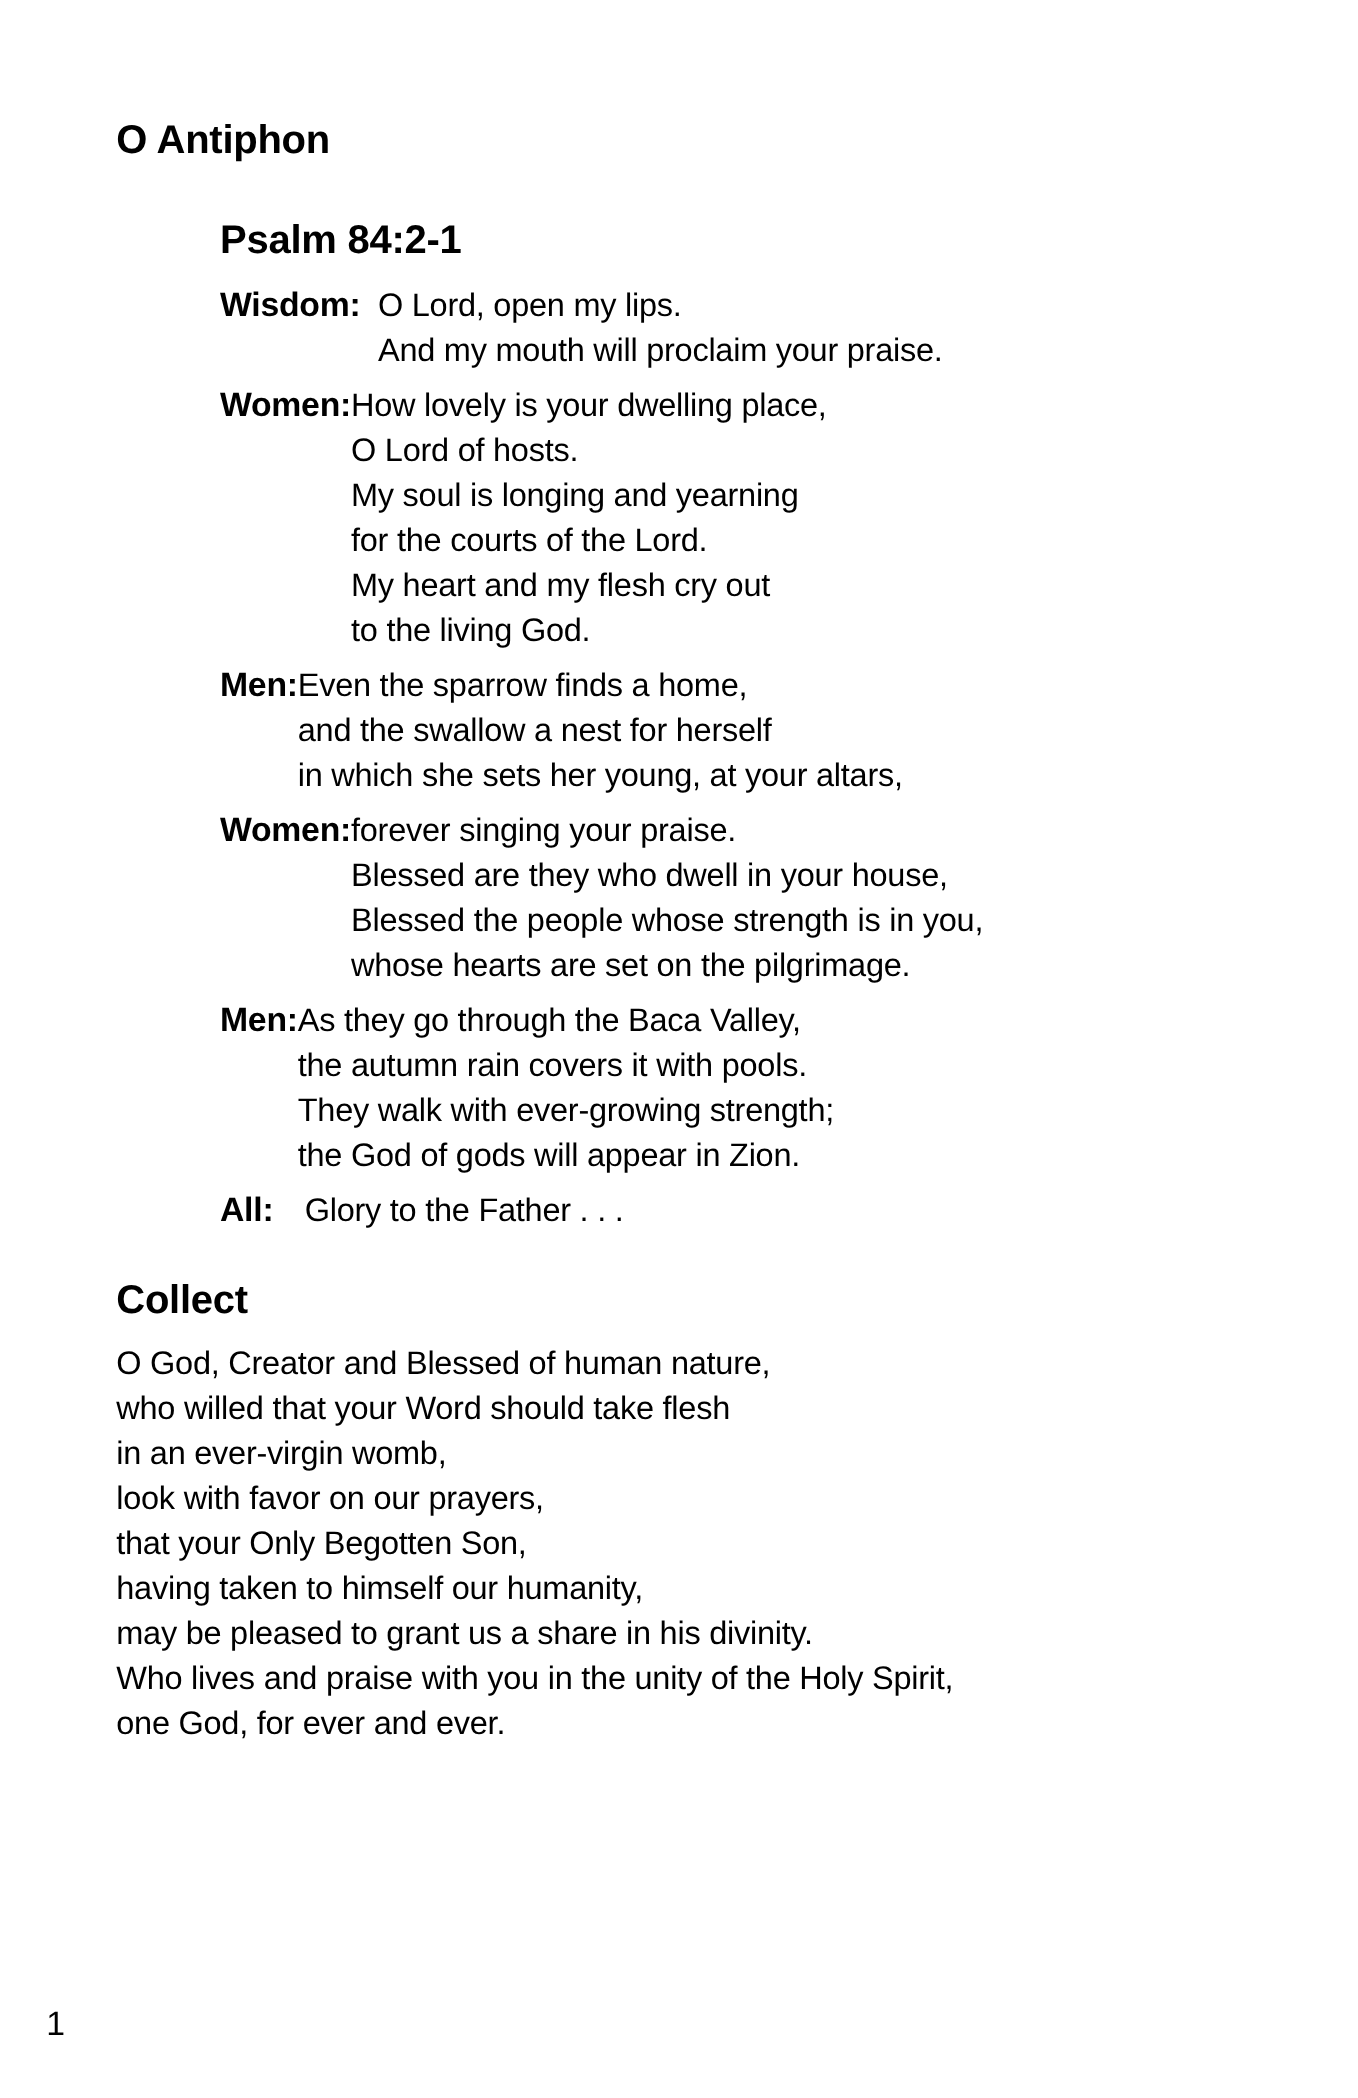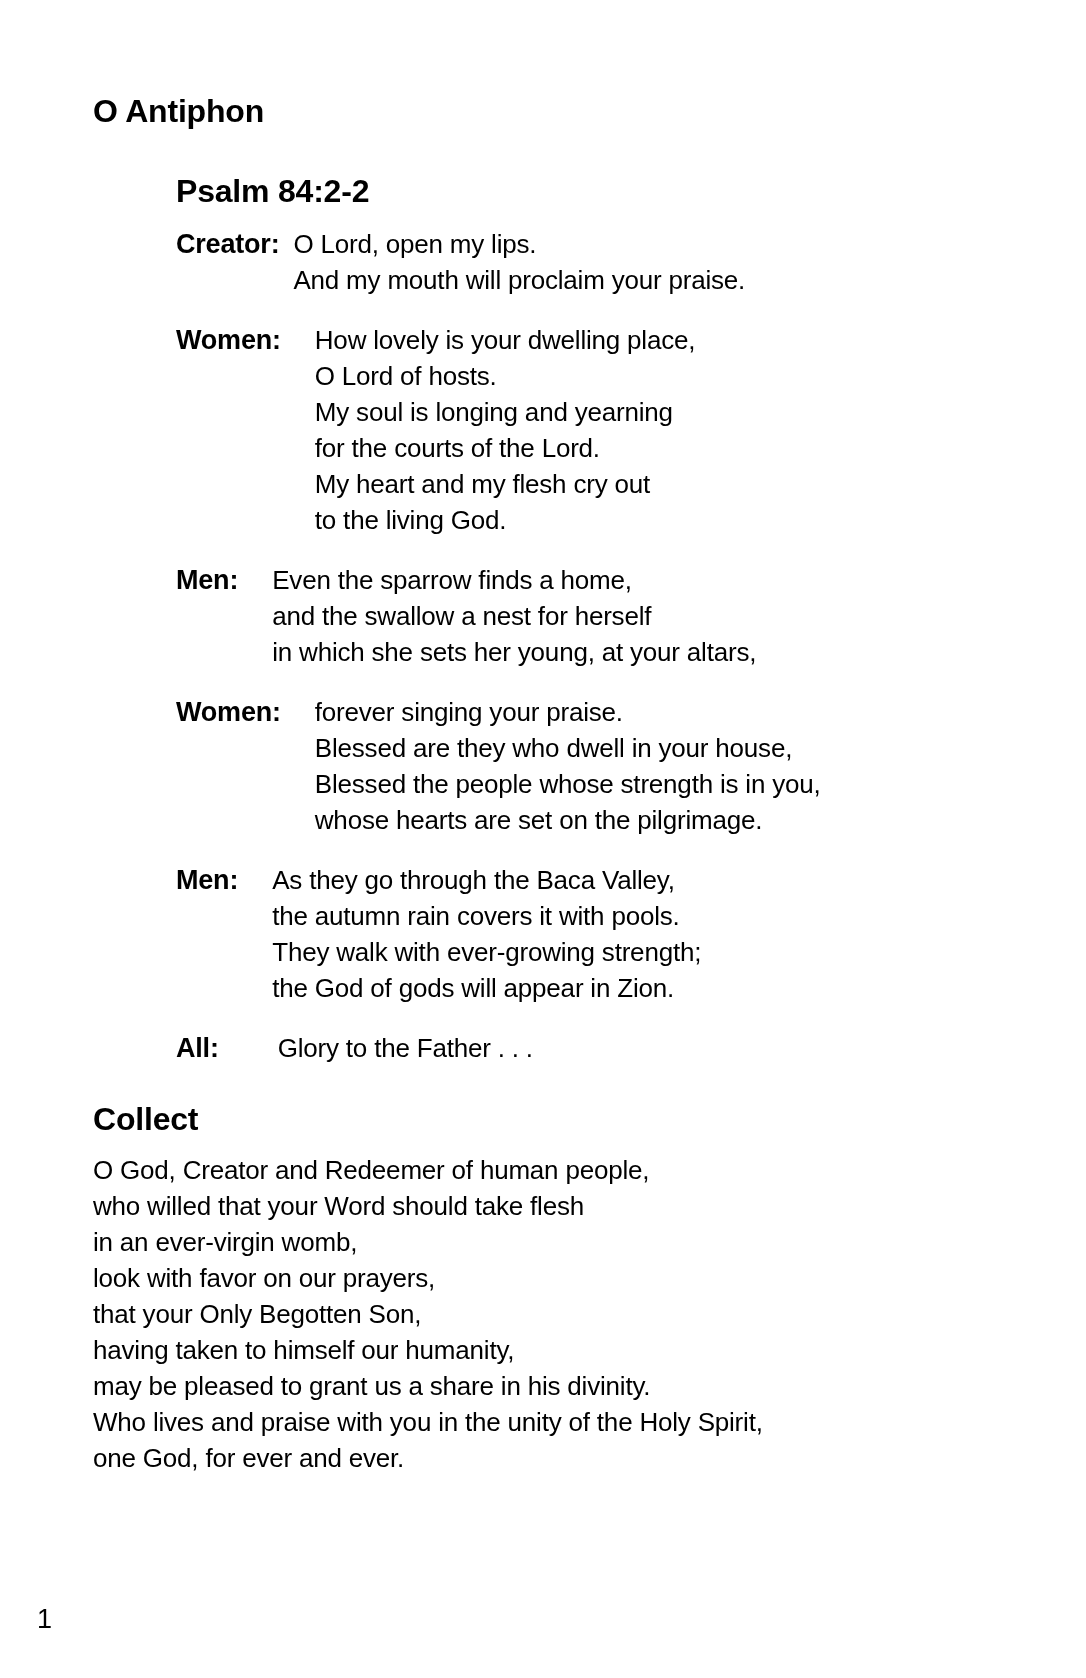--- a/index.html
+++ b/index.html
@@ -48,21 +48,21 @@
     margin-left: 83px;
   }
   .psalm .heading { margin-bottom: 16px; }
   .speech {
     display: flex;
     align-items: baseline;
     font-size: 26px;
     line-height: 36px;
     letter-spacing: -0.2px;
   }
-  .speech + .speech { margin-top: 24px; gap: 34px; }
+  .speech + .speech { margin-top: 8px; }
   .speaker {
     font-weight: bold;
     font-size: 27px;
     white-space: pre;
     flex: 0 0 auto;
   }
   .lines { flex: 0 0 auto; }
   .speech-leader .lines { margin-left: 14px; }
   .speech-all .lines { margin-left: 25px; }
   
@@ -80,24 +80,24 @@
 </head>
 <body>
 
 <div class="page">
 
   <section class="antiphon">
     <h1 class="heading">O Antiphon</h1>
   </section>
 
   <section class="psalm">
-    <h2 class="heading">Psalm 84:2-2</h2>
+    <h2 class="heading">Psalm 84:2-1</h2>
 
     <div class="speech speech-leader">
-      <span class="speaker">Creator:</span>
+      <span class="speaker">Wisdom:</span>
       <div class="lines">
         <span class="line">O Lord, open my lips.</span>
         <span class="line">And my mouth will proclaim your praise.</span>
       </div>
     </div>
 
     <div class="speech speech-women">
       <span class="speaker">Women:</span>
       <div class="lines">
         <span class="line">How lovely is your dwelling place,</span>
@@ -142,21 +142,21 @@
       <span class="speaker">All:</span>
       <div class="lines">
         <span class="line">Glory to the Father . . .</span>
       </div>
     </div>
   </section>
 
   <section class="collect">
     <h2 class="heading">Collect</h2>
     <p class="body-lines">
-      <span class="line">O God, Creator and Redeemer of human people,</span>
+      <span class="line">O God, Creator and Blessed of human nature,</span>
       <span class="line">who willed that your Word should take flesh</span>
       <span class="line">in an ever-virgin womb,</span>
       <span class="line">look with favor on our prayers,</span>
       <span class="line">that your Only Begotten Son,</span>
       <span class="line">having taken to himself our humanity,</span>
       <span class="line">may be pleased to grant us a share in his divinity.</span>
       <span class="line">Who lives and praise with you in the unity of the Holy Spirit,</span>
       <span class="line">one God, for ever and ever.</span>
     </p>
   </section>

